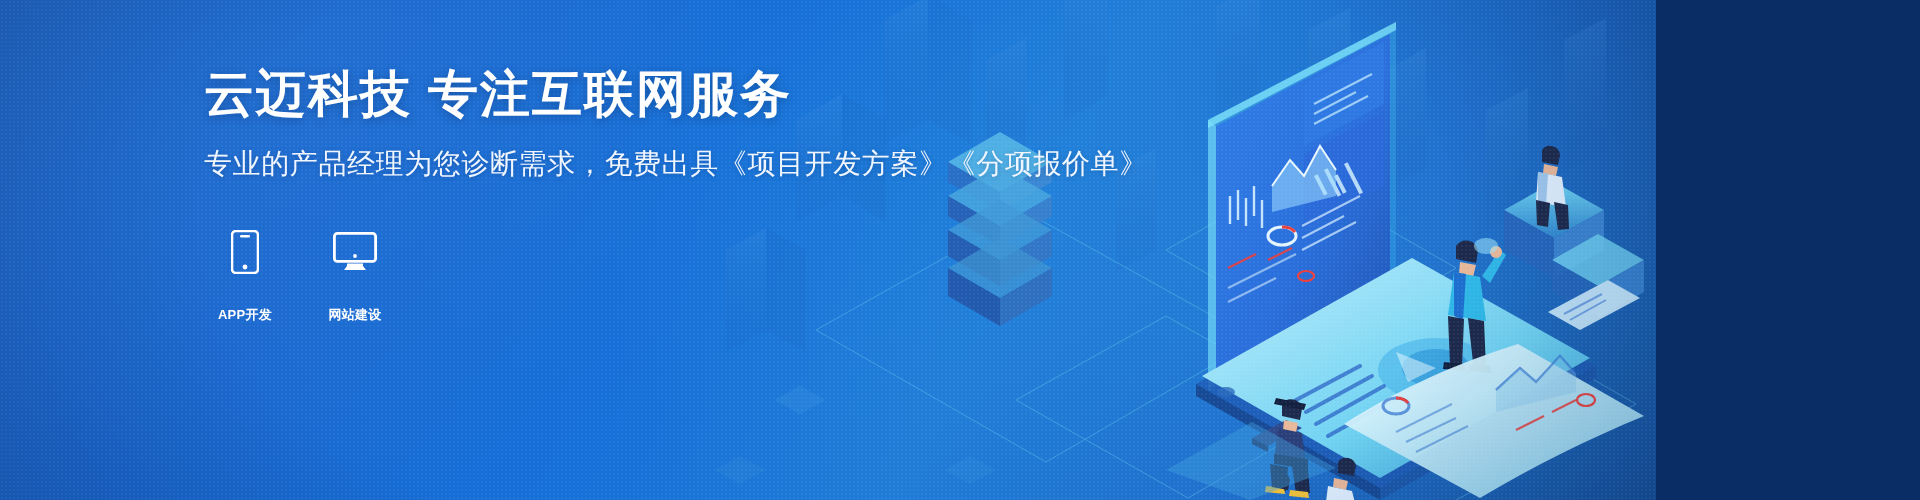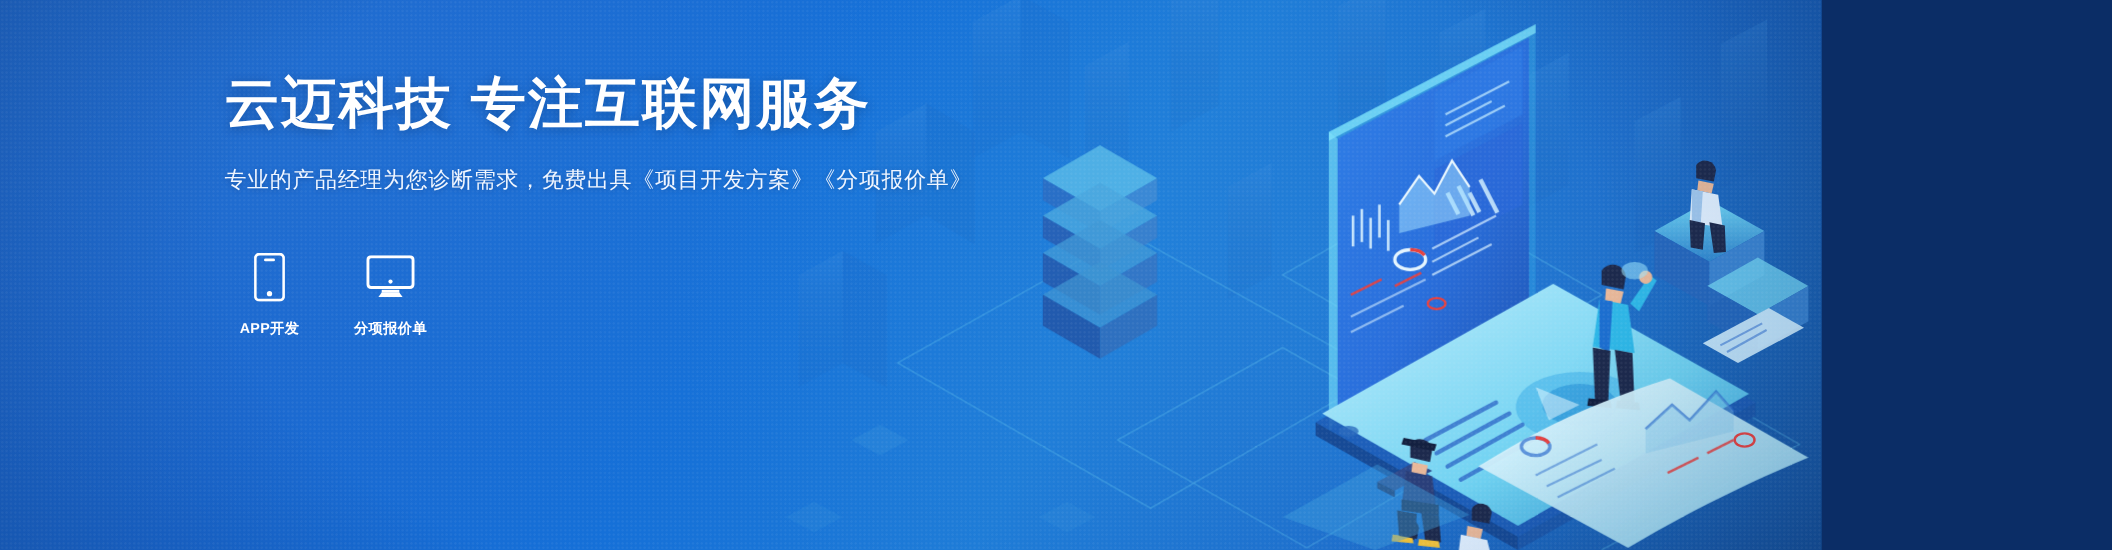--- a/index.html
+++ b/index.html
@@ -48,21 +48,21 @@
     font-size: 50px;
     line-height: 1.06;
     font-weight: 700;
     color: #ffffff;
     letter-spacing: 2px;
     margin: 0 0 26px 0;
     white-space: nowrap;
     text-shadow: 0 2px 10px rgba(3,30,75,0.32);
   }
   .sub {
-    font-size: 20px;
+    font-size: 28px;
     line-height: 34px;
     color: #f0f6ff;
     letter-spacing: 0.6px;
     white-space: nowrap;
     font-weight: 400;
     text-shadow: 0 1px 5px rgba(3,30,75,0.28);
   }
 
   
   .services {
@@ -72,20 +72,21 @@
     display: flex;
     align-items: flex-end;
     gap: 32px;
   }
   .service {
     width: 78px;
     display: flex;
     flex-direction: column;
     align-items: center;
     cursor: pointer;
+    gap: 16px;
   }
   .svc-icon {
     height: 44px;
     display: flex;
     align-items: center;
     justify-content: center;
     margin-bottom: 16px;
   }
   .svc-icon svg { display: block; }
   .svc-label {
@@ -374,18 +375,18 @@
 
     <div class="service">
       <span class="svc-icon">
         <svg width="44" height="40" viewBox="0 0 44 40" fill="#ffffff" xmlns="http://www.w3.org/2000/svg">
           <rect x="1.4" y="1.4" width="41.2" height="28" rx="3" ry="3" fill="none" stroke="#ffffff" stroke-width="2.8"></rect>
           <circle cx="22" cy="24" r="1.9"></circle>
           <rect x="14" y="31.5" width="16" height="2.6"></rect>
           <path d="M11 38 L33 38 L30 34 L14 34 Z"></path>
         </svg>
       </span>
-      <span class="svc-label">分项报价单</span>
+      <span class="svc-label">网站建设</span>
     </div>
 
 
   </div>
 </div>
 
 </body></html>

